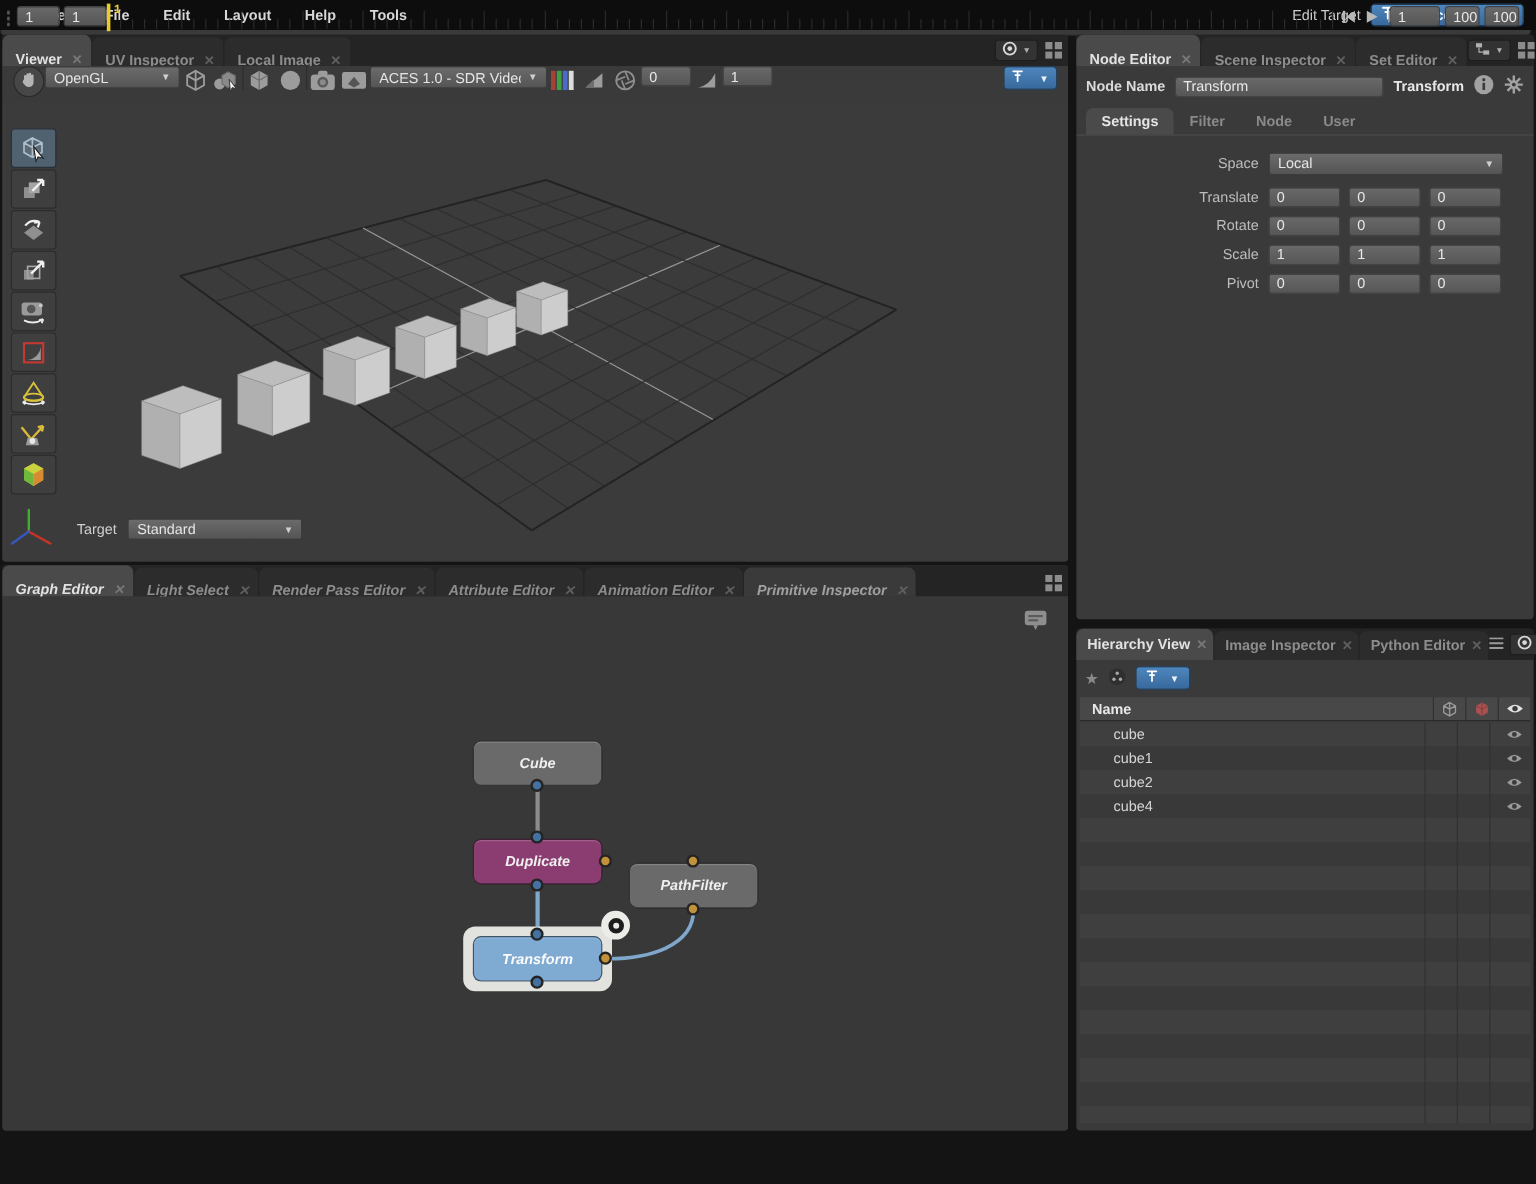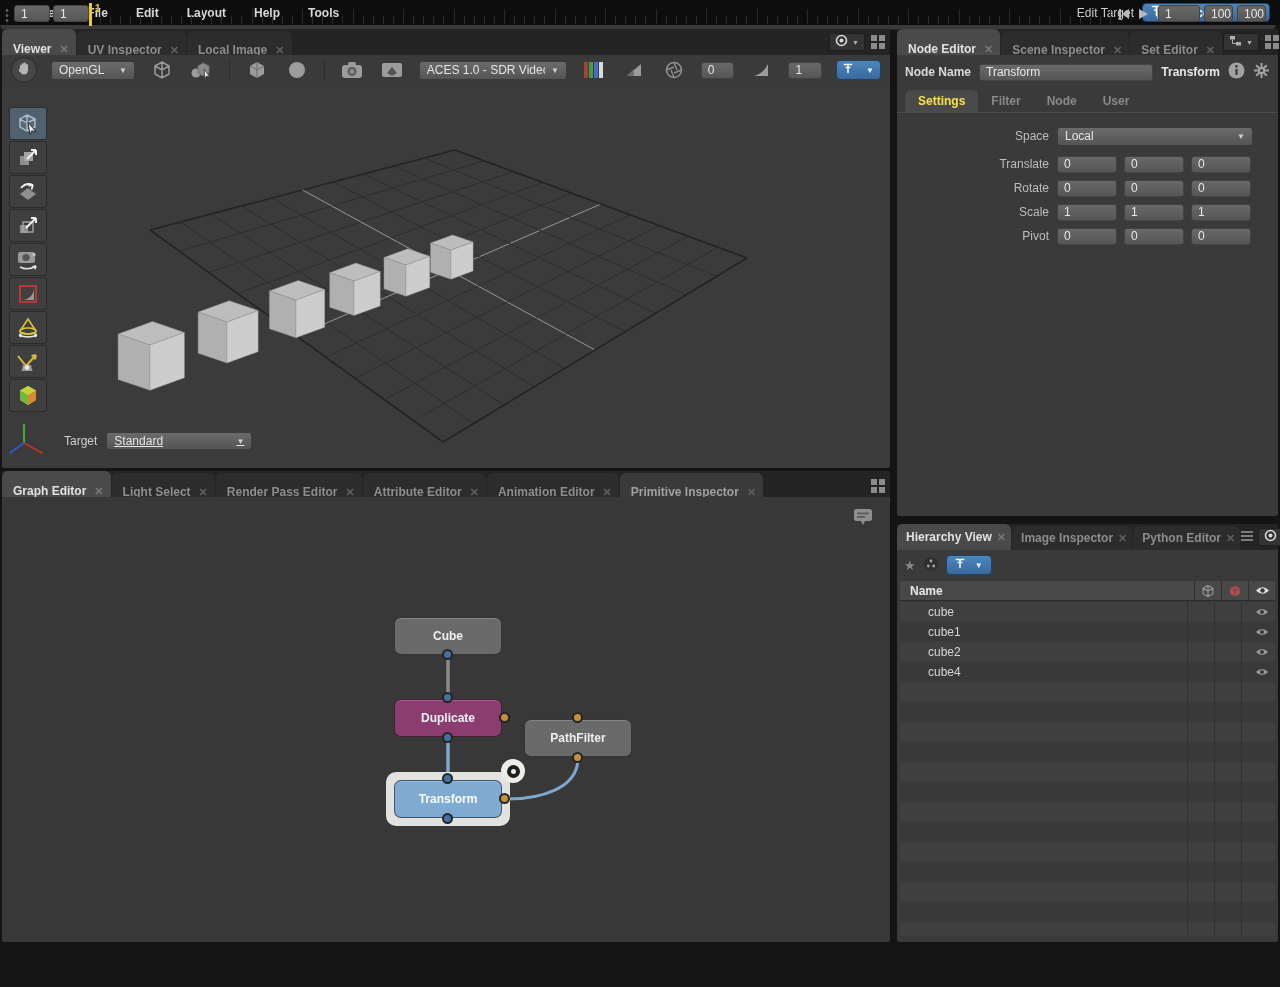--- a/index.html
+++ b/index.html
@@ -40,53 +40,53 @@
   
   .dd { background:linear-gradient(#6b6b6b,#545454); border:1px solid #3b3b3b; border-radius:3px;
     height:19px; display:flex; align-items:center; padding:0 7px; color:#e5e5e5; }
   .dd .dd-label { flex:1; white-space:nowrap; overflow:hidden; }
   .dd .arrow { font-size:8px; color:#cfcfcf; margin-left:6px; }
   .field { background:linear-gradient(#696969,#565656); border:1px solid #434343; border-radius:3px;
     height:17px; display:flex; align-items:center; padding:0 6px; color:#e8e8e8; }
   
   #viewer { left:2px; top:29px; width:888px; height:439px; }
   .vtoolbar { position:absolute; left:0; top:26px; width:100%; height:30px; background:#3a3a3a;
-    display:flex; align-items:center; padding:0 9px; gap:14px; }
+    display:flex; padding:0 9px; gap:0; }
   .hand-btn { width:26px; height:26px; border-radius:50%; background:#474747; border:1px solid #2b2b2b;
     display:flex; align-items:center; justify-content:center; flex:0 0 auto; }
   .tb-icon { width:26px; height:24px; display:flex; align-items:center; justify-content:center; flex:0 0 auto; }
   .tb-sep { width:1px; height:20px; background:#2e2e2e; flex:0 0 auto; }
   .viewport { position:absolute; left:0; top:56px; width:888px; height:383px; background:#3b3b3b;
     border-radius:0 0 3px 3px; overflow:hidden; }
   .toolcol { position:absolute; left:7px; top:22px; display:flex; flex-direction:column; gap:1px; }
   .tool { width:38px; height:33px; background:#3f3f3f; border:1px solid #2c2c2c; border-radius:3px;
     display:flex; align-items:center; justify-content:center; }
   .tool.active { background:#506170; border-color:#28313a; }
   .viewport-footer { position:absolute; left:62px; top:347px; display:flex; align-items:center; gap:9px; }
-  .select-dd { width:146px; height:18px;text-decoration:underline; }
+  .select-dd { width:146px; height:18px; }
   #axis-gizmo { position:absolute; left:4px; top:334px; }
   
   #node-editor { left:897px; top:29px; width:381px; height:487px; }
   .ne-name-row { position:absolute; left:0; top:26px; width:100%; height:34px; display:flex;
     align-items:center; padding:0 8px; gap:8px; }
   .ne-name-label { font-weight:bold; color:#dadada; white-space:nowrap; }
   .ne-name-field { width:200px; }
   .ne-type { font-weight:bold; color:#e8e8e8; margin-left:auto; white-space:nowrap; }
   .subtabs { position:absolute; left:0; top:60px; width:100%; height:24px; display:flex;
     align-items:flex-end; padding:0 8px; border-bottom:1px solid #4b4b4b; }
   .subtab { height:22px; display:flex; align-items:center; padding:0 13px; color:#8a8a8a;
     font-weight:bold; border-radius:6px 6px 0 0; }
-  .subtab.active { background:#4a4a4a; color:#fde047; }
+  .subtab.active { background:#4a4a4a; color:#e5e5e5; }
   .ne-form { position:absolute; left:0; top:95px; width:100%; }
   .form-row { display:flex; align-items:center; height:24px; }
   .form-label { flex:0 0 160px; text-align:right; padding-right:8px; color:#bdbdbd; }
   .space-dd { width:196px; }
   .vec-field { width:60px; margin-right:7px; }
   
-  #graph-editor { left:2px; top:471px; width:888px; height:471px; }
+  #graph-editor { left:2px; top:471px; width:888px; height:471px;font-style:italic; }
   .graph-area { position:absolute; left:0; top:26px; width:888px; height:445px; background:#383838;
     border-radius:0 0 3px 3px; overflow:hidden; }
   .gnode { position:absolute; width:108px; height:38px; border-radius:7px; display:flex; align-items:center;
     justify-content:center; font-weight:bold; color:#efefef; border:1px solid rgba(0,0,0,0.5);
     box-shadow:inset 0 1px 0 rgba(255,255,255,0.18); z-index:3; }
   .halo { position:absolute; left:384px; top:275px; width:124px; height:54px; background:#e2e2de;
     border-radius:10px; z-index:2; }
   .dot { position:absolute; width:11px; height:11px; border-radius:50%; border:2px solid #242424; z-index:4; }
   .dot.blue { background:#44719f; }
   .dot.gold { background:#c2913a; }

